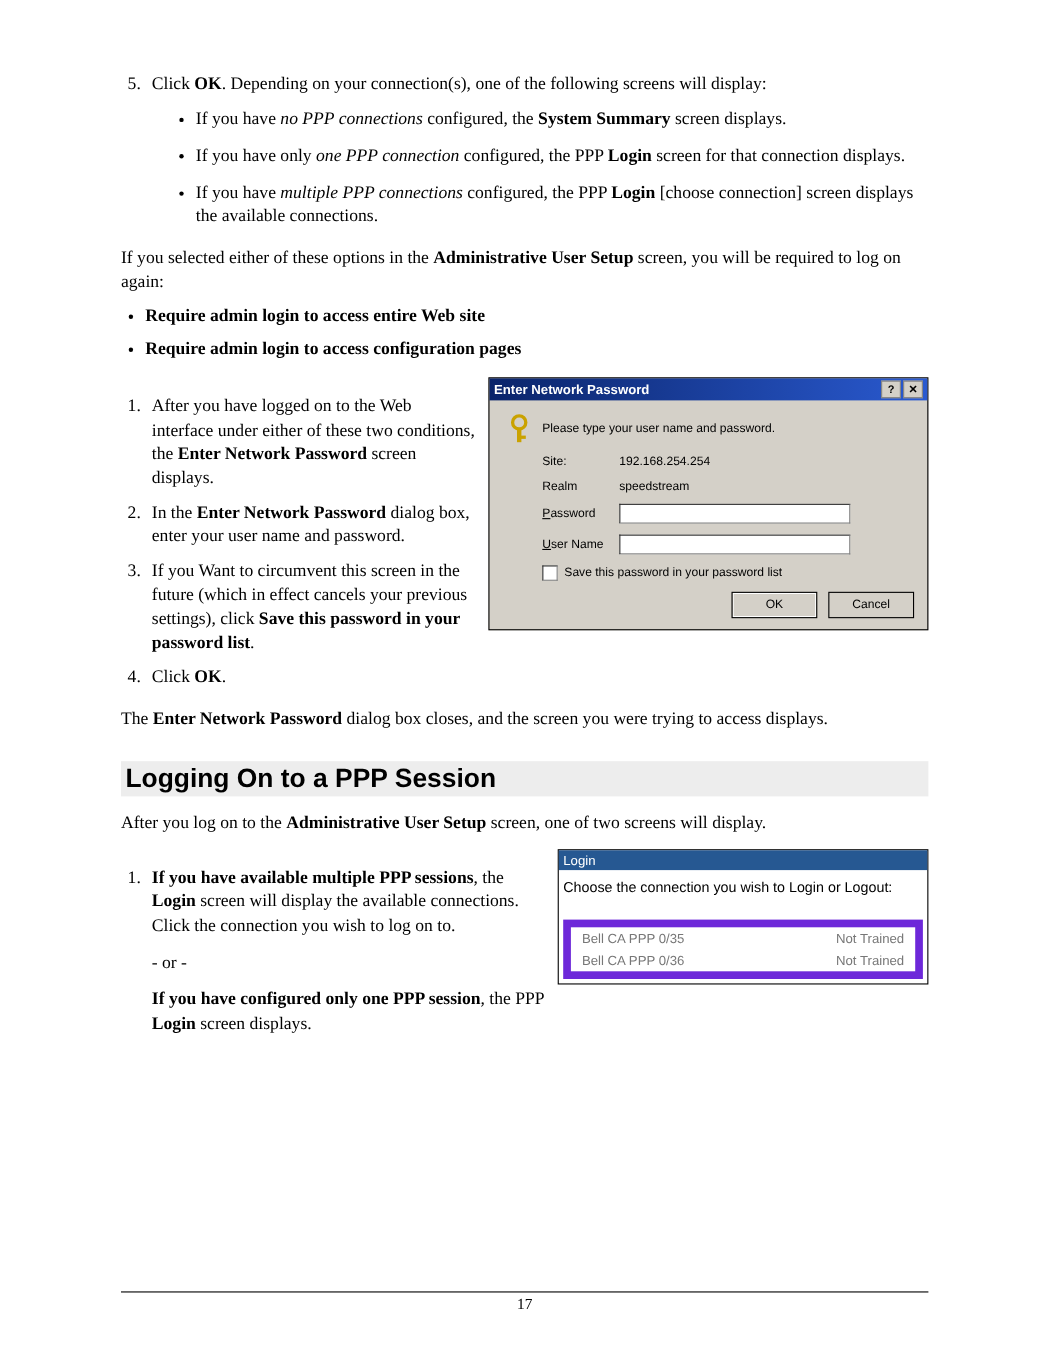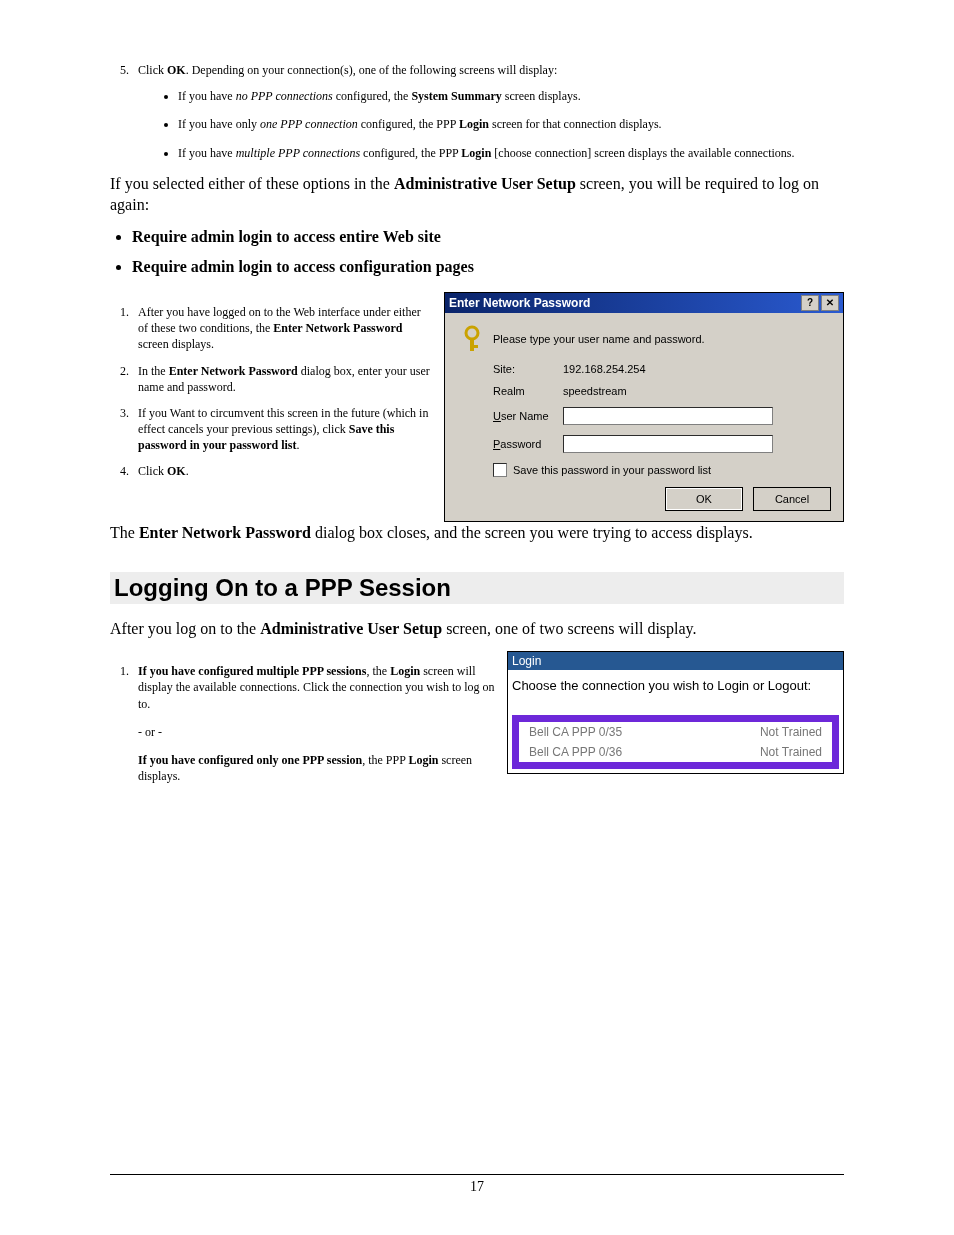--- a/index.html
+++ b/index.html
@@ -34,21 +34,21 @@
     font-size: 12px;
     line-height: 1;
   }
   .logo-main { font-weight: bold; font-size: 14px; }
   .logo-sub { font-size: 7px; letter-spacing: 2px; color:#444;}
   .guide-title {
     color: #203a86;
     font-weight: bold;
     font-size: 15px;
   }
-  .olist, .ulist { font-size: 12px; line-height: 1.35; }
+  .olist, .ulist { font-size: 16px; line-height: 1.35; }
   .olist { padding-left: 0; margin-left: 22px; }
   .olist > li { margin-bottom: 10px; padding-left:6px; list-style:decimal; }
   .sublist { margin-top:10px; padding-left: 40px; }
   .sublist > li { list-style: disc; margin-bottom: 12px; }
   .section-heading {
     font-family: Arial, Helvetica, sans-serif;
     font-weight: bold;
     font-size: 24px;
     background: #ededed;
     padding: 2px 4px;
@@ -200,32 +200,32 @@
             <div class="dlg-label">Site:</div>
             <div class="dlg-val">192.168.254.254</div>
           </div>
           <div class="dlg-row">
             <div class="dlg-icon"></div>
             <div class="dlg-label">Realm</div>
             <div class="dlg-val">speedstream</div>
           </div>
           <div class="dlg-row">
             <div class="dlg-icon"></div>
+            <div class="dlg-label"><span class="u">P</span><span>assword</span></div>
+            <div class="dlg-val">
+                <div class="txt-input"></div>
+              </div>
+          </div>
+          <div class="dlg-row">
+            <div class="dlg-icon"></div>
             <div class="dlg-label"><span class="u">U</span><span>ser Name</span></div>
             <div class="dlg-val">
                 <div class="txt-input"></div>
               </div>
           </div>
-          <div class="dlg-row">
-            <div class="dlg-icon"></div>
-            <div class="dlg-label"><span class="u">P</span><span>assword</span></div>
-            <div class="dlg-val">
-                <div class="txt-input"></div>
-              </div>
-          </div>
           <div class="chk-row">
             <div class="chk"></div>
             <div><span class="u">S</span><span>ave this password in your password list</span></div>
           </div>
           <div class="btn-row">
             <div class="dlg-btn default">OK</div>
             <div class="dlg-btn">Cancel</div>
           </div>
         </div>
       </div>
@@ -238,21 +238,21 @@
 
   <div class="section-heading">Logging On to a PPP Session</div>
   <div class="para">
     <span>After you log on to the </span><span class="bold">Administrative User Setup</span><span> screen, one of two screens will display.</span>
   </div>
 
   <div class="two-col">
     <div class="left-col">
       <ol class="olist">
         <li>
-          <span class="bold">If you have configured multiple PPP sessions</span><span>, the </span><span class="bold">Login</span><span> screen will display the available connections. Click the connection you wish to log on to.</span>
+          <span class="bold">If you have available multiple PPP sessions</span><span>, the </span><span class="bold">Login</span><span> screen will display the available connections. Click the connection you wish to log on to.</span>
           <div style="margin:12px 0;">- or -</div>
           <span class="bold">If you have configured only one PPP session</span><span>, the PPP </span><span class="bold">Login</span><span> screen displays.</span>
         </li>
       </ol>
     </div>
     <div class="right-col">
       <div class="login-panel">
         <div class="login-title">Login</div>
         <div class="login-msg">Choose the connection you wish to Login or Logout:</div>
         <div class="conn-table-wrap">

